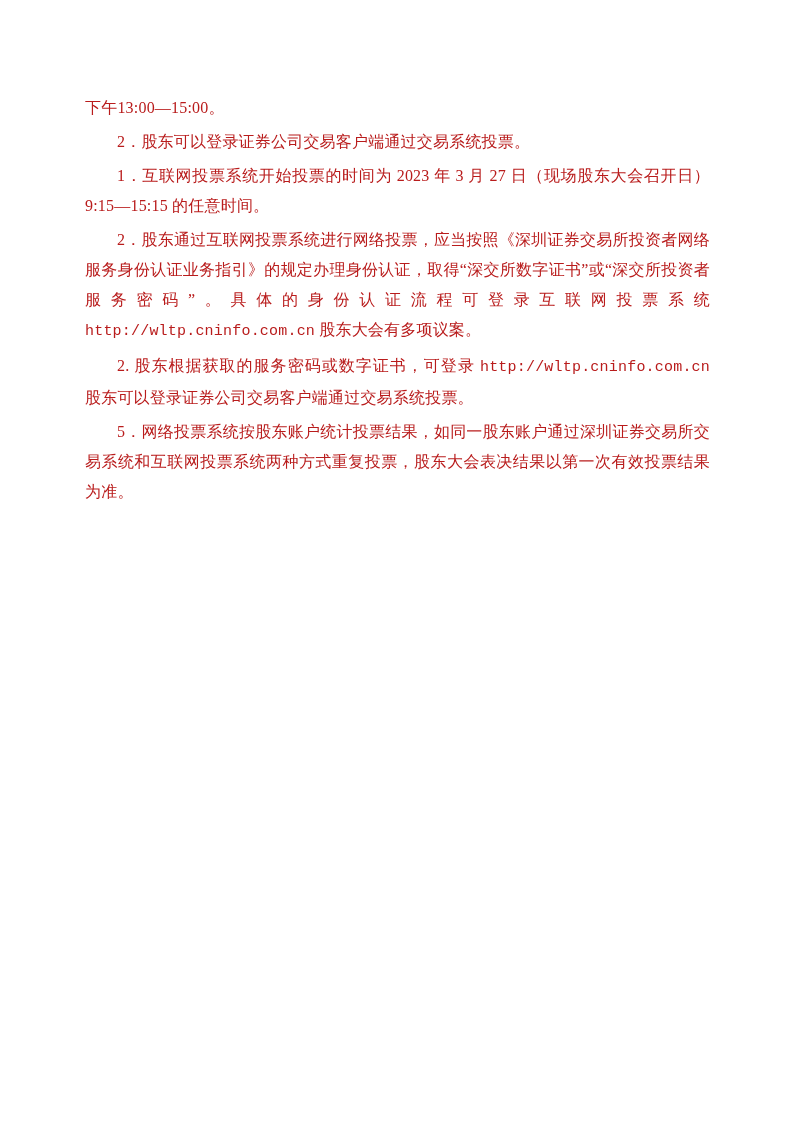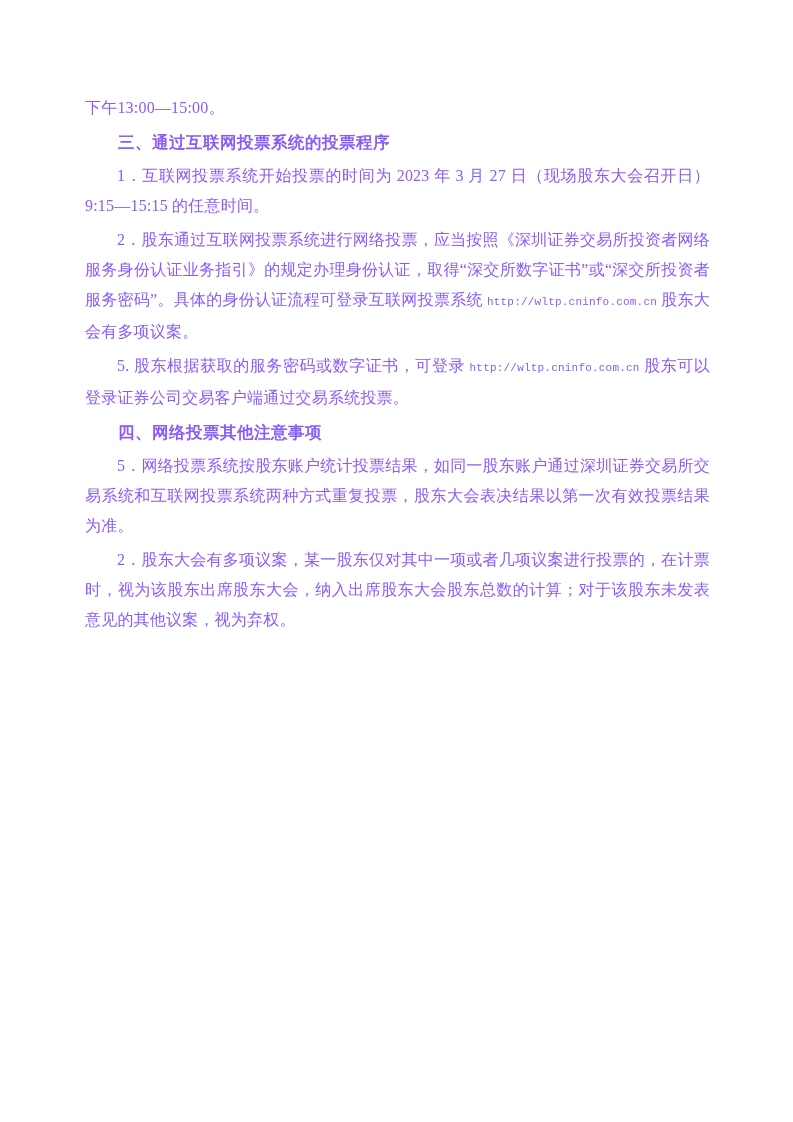--- a/index.html
+++ b/index.html
@@ -7,21 +7,21 @@
     margin: 0;
     padding: 0;
     background: #ffffff;
   }
   .page {
     position: relative;
     width: 793px;
     height: 1122px;
     box-sizing: border-box;
     background: #ffffff;
-    color: #8b5cf6;
+    color: #b91c1c;
     padding: 93px 83px 0 85px;
     font-family: "Liberation Serif", "DejaVu Serif", serif;
     font-size: 16px;
     overflow: hidden;
   }
   .para {
     margin: 0 0 4px 0;
     line-height: 30px;
     text-align: justify;
     text-indent: 2em;
@@ -34,39 +34,37 @@
     margin: 3px 0 4px 0;
     line-height: 30px;
     font-size: 16.5px;
     font-family: "Liberation Sans", "DejaVu Sans", sans-serif;
     font-weight: bold;
     text-indent: 2em;
     letter-spacing: 0.5px;
   }
   .url {
     font-family: "Liberation Mono", "DejaVu Sans Mono", monospace;
-    font-size: 11px;
+    font-size: 15px;
     margin-top: 20px;
   }
 </style>
 </head>
 <body>
 
 <div class="page">
 
   <p class="para noindent">下午13:00—15:00。</p>
 
+  <p class="para">2．股东可以登录证券公司交易客户端通过交易系统投票。</p>
 
-  <h2 class="heading">三、通过互联网投票系统的投票程序</h2>
 
   <p class="para">1．互联网投票系统开始投票的时间为 2023 年 3 月 27 日（现场股东大会召开日）9:15—15:15 的任意时间。</p>
 
   <p class="para"><span>2．股东通过互联网投票系统进行网络投票，应当按照《深圳证券交易所投资者网络服务身份认证业务指引》的规定办理身份认证，取得“深交所数字证书”或“深交所投资者服务密码”。具体的身份认证流程可登录互联网投票系统 </span><span class="url">http://wltp.cninfo.com.cn</span><span> 股东大会有多项议案。</span></p>
 
-  <p class="para"><span>5. 股东根据获取的服务密码或数字证书，可登录 </span><span class="url">http://wltp.cninfo.com.cn</span><span> 股东可以登录证券公司交易客户端通过交易系统投票。</span></p>
+  <p class="para"><span>2. 股东根据获取的服务密码或数字证书，可登录 </span><span class="url">http://wltp.cninfo.com.cn</span><span> 股东可以登录证券公司交易客户端通过交易系统投票。</span></p>
 
-  <h2 class="heading">四、网络投票其他注意事项</h2>
 
   <p class="para">5．网络投票系统按股东账户统计投票结果，如同一股东账户通过深圳证券交易所交易系统和互联网投票系统两种方式重复投票，股东大会表决结果以第一次有效投票结果为准。</p>
 
-  <p class="para">2．股东大会有多项议案，某一股东仅对其中一项或者几项议案进行投票的，在计票时，视为该股东出席股东大会，纳入出席股东大会股东总数的计算；对于该股东未发表意见的其他议案，视为弃权。</p>
 
 </div>
 
 </body></html>

